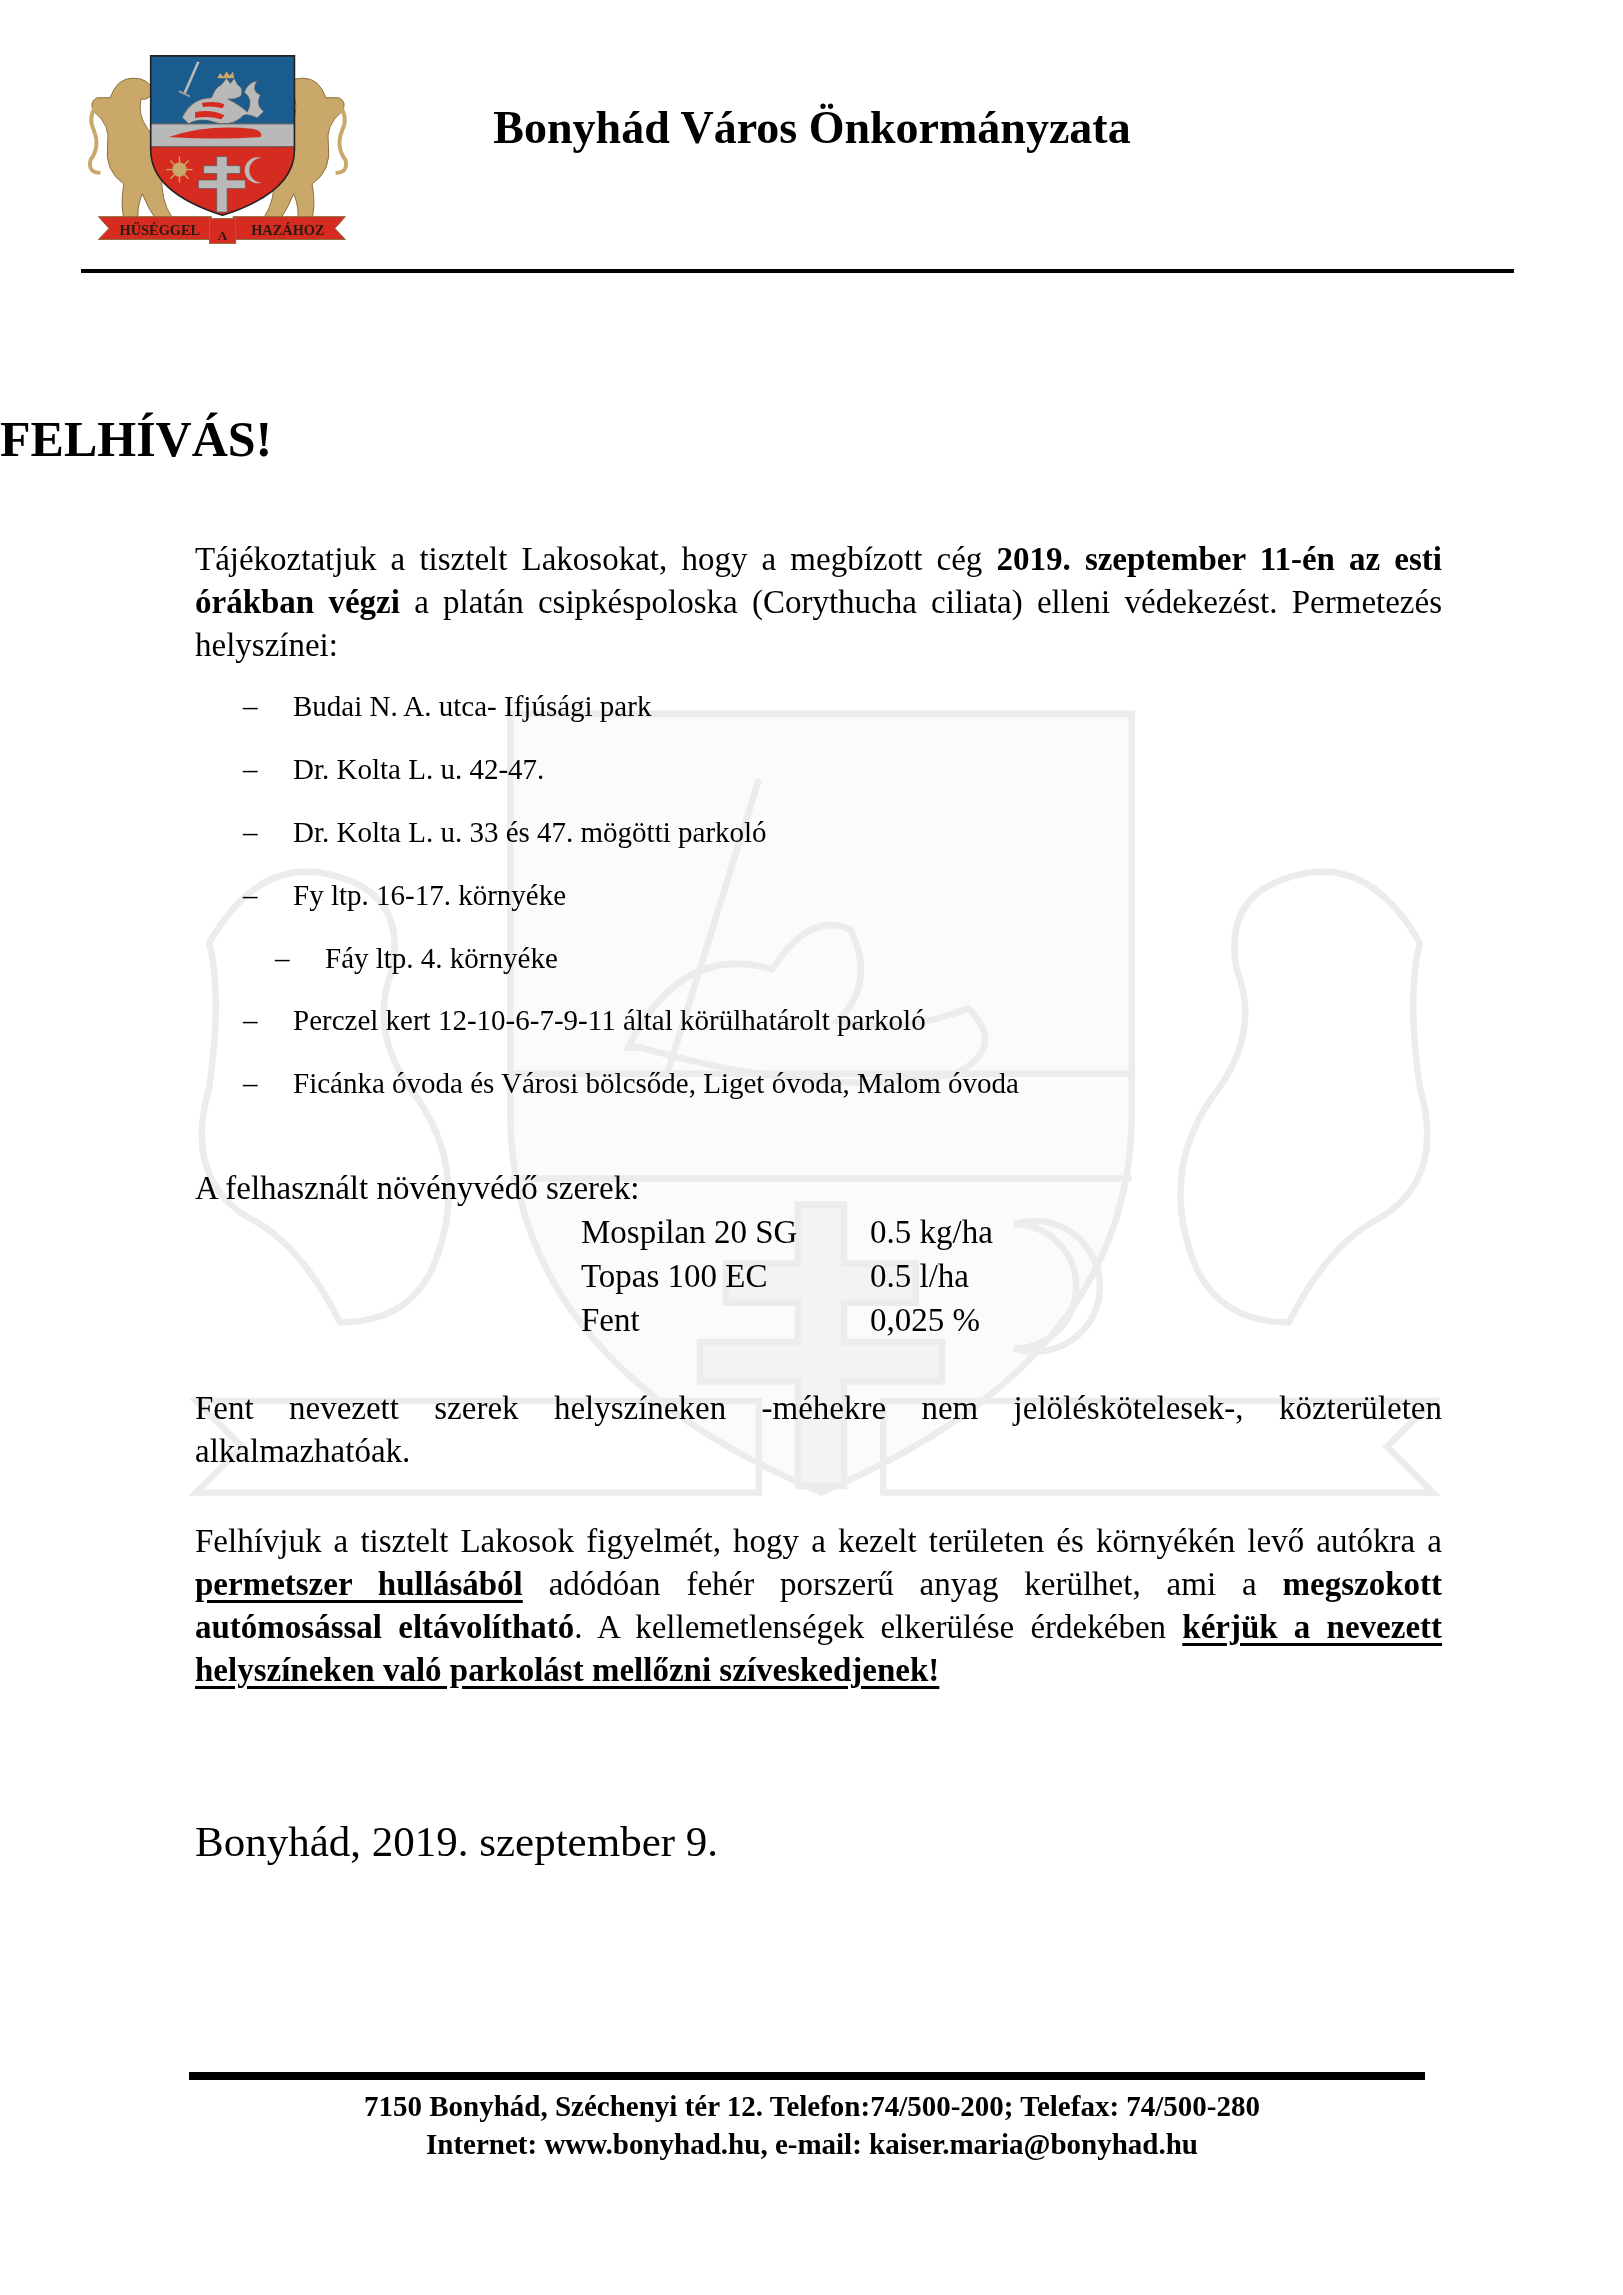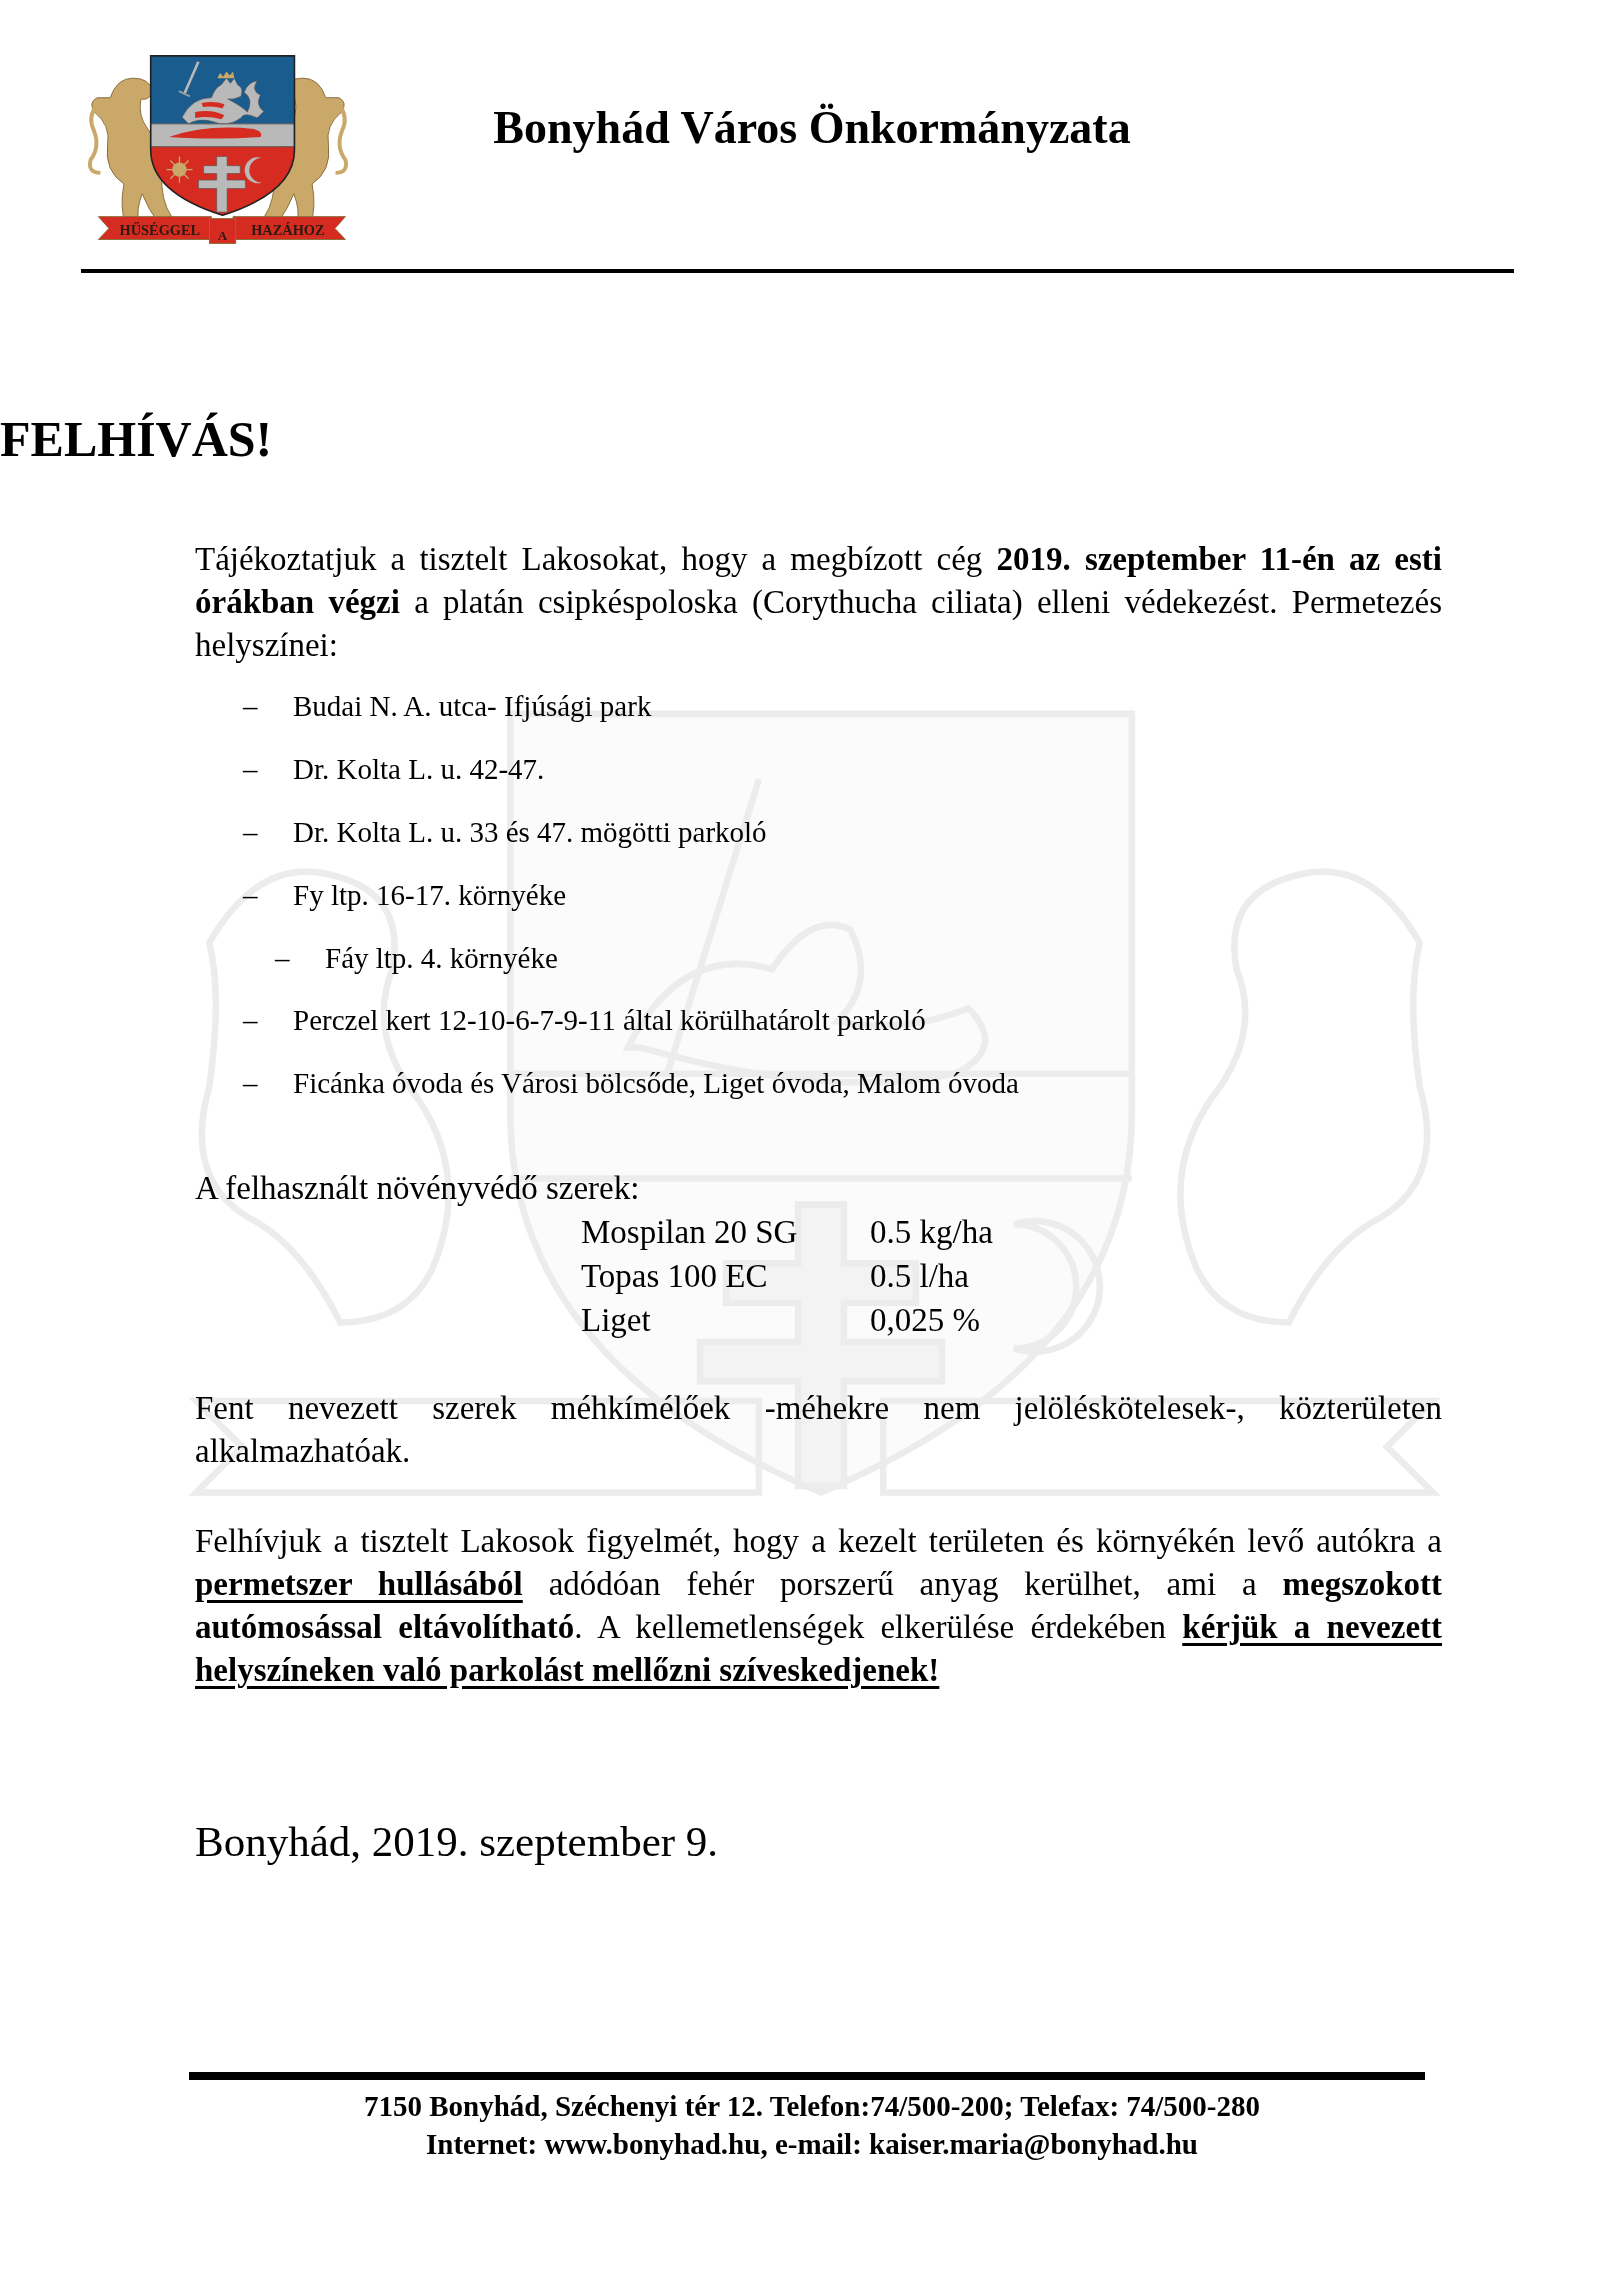--- a/index.html
+++ b/index.html
@@ -122,25 +122,25 @@
   <div class="abs bullet" style="top:1001px;"><span class="dash">–</span><span>Perczel kert 12-10-6-7-9-11 által körülhatárolt parkoló</span></div>
   <div class="abs bullet" style="top:1064px;"><span class="dash">–</span><span>Ficánka óvoda és Városi bölcsőde, Liget óvoda, Malom óvoda</span></div>
 </div>
 
 <div class="abs chem" style="left:195px; top:1169px;">A felhasznált növényvédő szerek:</div>
 <div>
   <div class="abs chem" style="left:581px; top:1213px;">Mospilan 20 SG</div>
   <div class="abs chem" style="left:870px; top:1213px;">0.5 kg/ha</div>
   <div class="abs chem" style="left:581px; top:1257px;">Topas 100 EC</div>
   <div class="abs chem" style="left:870px; top:1257px;">0.5 l/ha</div>
-  <div class="abs chem" style="left:581px; top:1301px;">Liget</div>
+  <div class="abs chem" style="left:581px; top:1301px;">Fent</div>
   <div class="abs chem" style="left:870px; top:1301px;">0,025 %</div>
 </div>
 
-<div class="abs para" style="top:1387px;">Fent nevezett szerek méhkímélőek -méhekre nem jelöléskötelesek-, közterületen alkalmazhatóak.</div>
+<div class="abs para" style="top:1387px;">Fent nevezett szerek helyszíneken -méhekre nem jelöléskötelesek-, közterületen alkalmazhatóak.</div>
 
 <div class="abs para" style="top:1520px;"><span>Felhívjuk a tisztelt Lakosok figyelmét, hogy a kezelt területen és környékén levő autókra a </span><b><u>permetszer hullásából</u></b><span> adódóan fehér porszerű anyag kerülhet, ami a </span><b>megszokott autómosással eltávolítható</b><span>. A kellemetlenségek elkerülése érdekében </span><b><u>kérjük a nevezett helyszíneken való parkolást mellőzni szíveskedjenek!</u></b></div>
 
 <div class="abs date-line" style="top:1822px;">Bonyhád, 2019. szeptember 9.</div>
 
 <div class="abs footer-rule"></div>
 <div class="abs footer" style="top:2088px;">7150 Bonyhád, Széchenyi tér 12. Telefon:74/500-200; Telefax: 74/500-280</div>
 <div class="abs footer" style="top:2126px;">Internet: www.bonyhad.hu, e-mail: kaiser.maria@bonyhad.hu</div>
 
 

